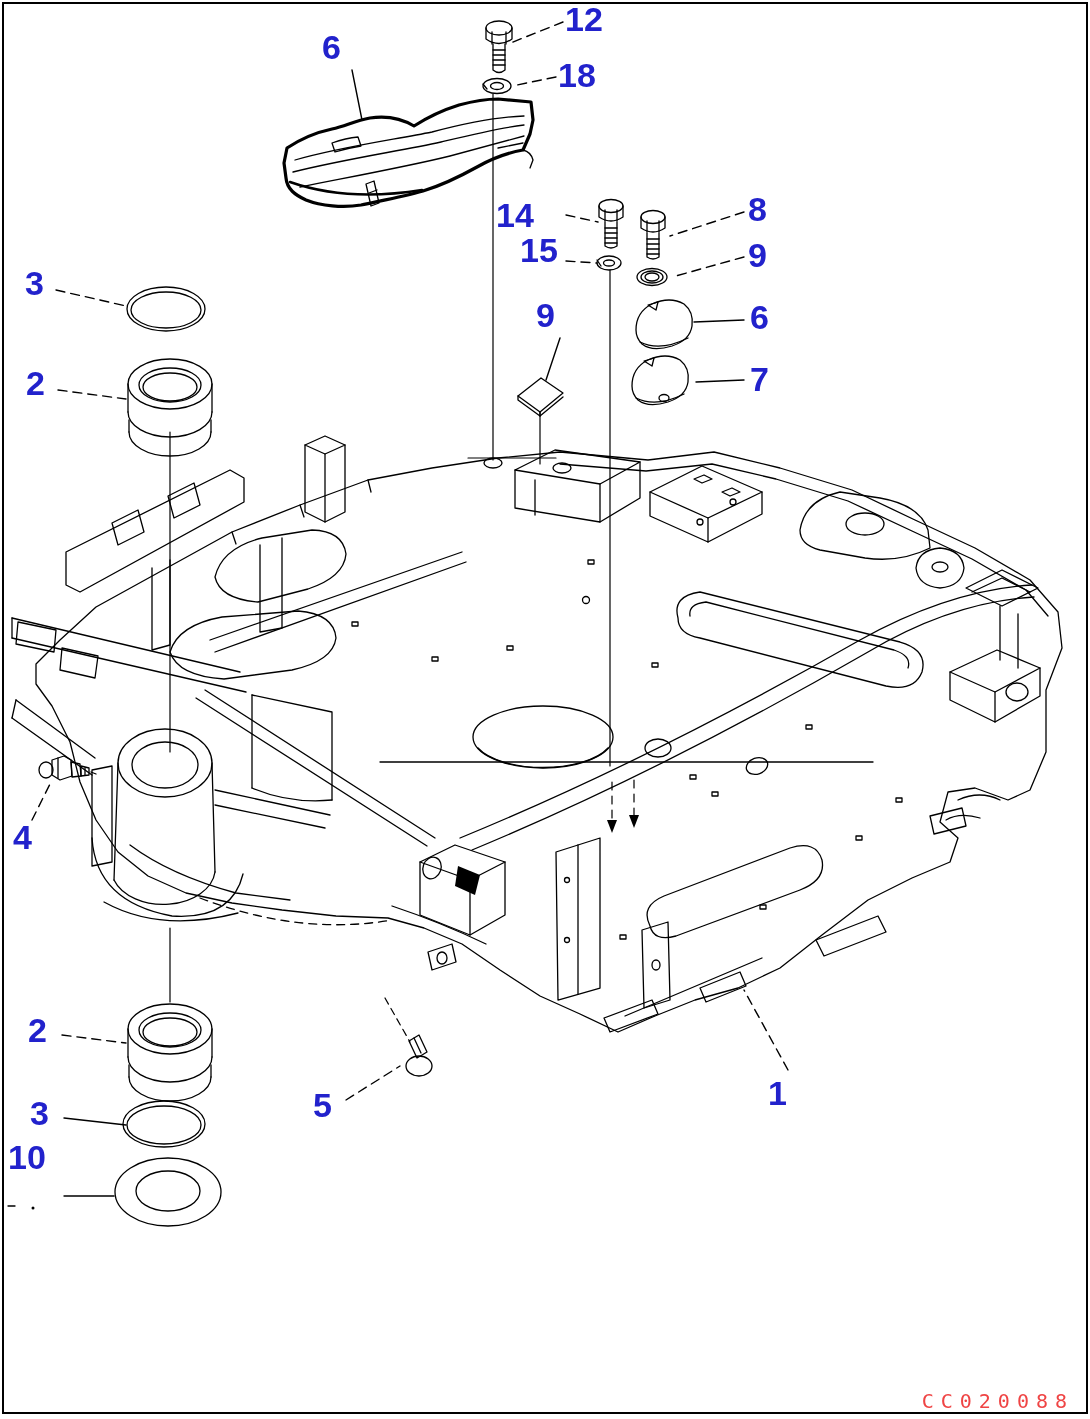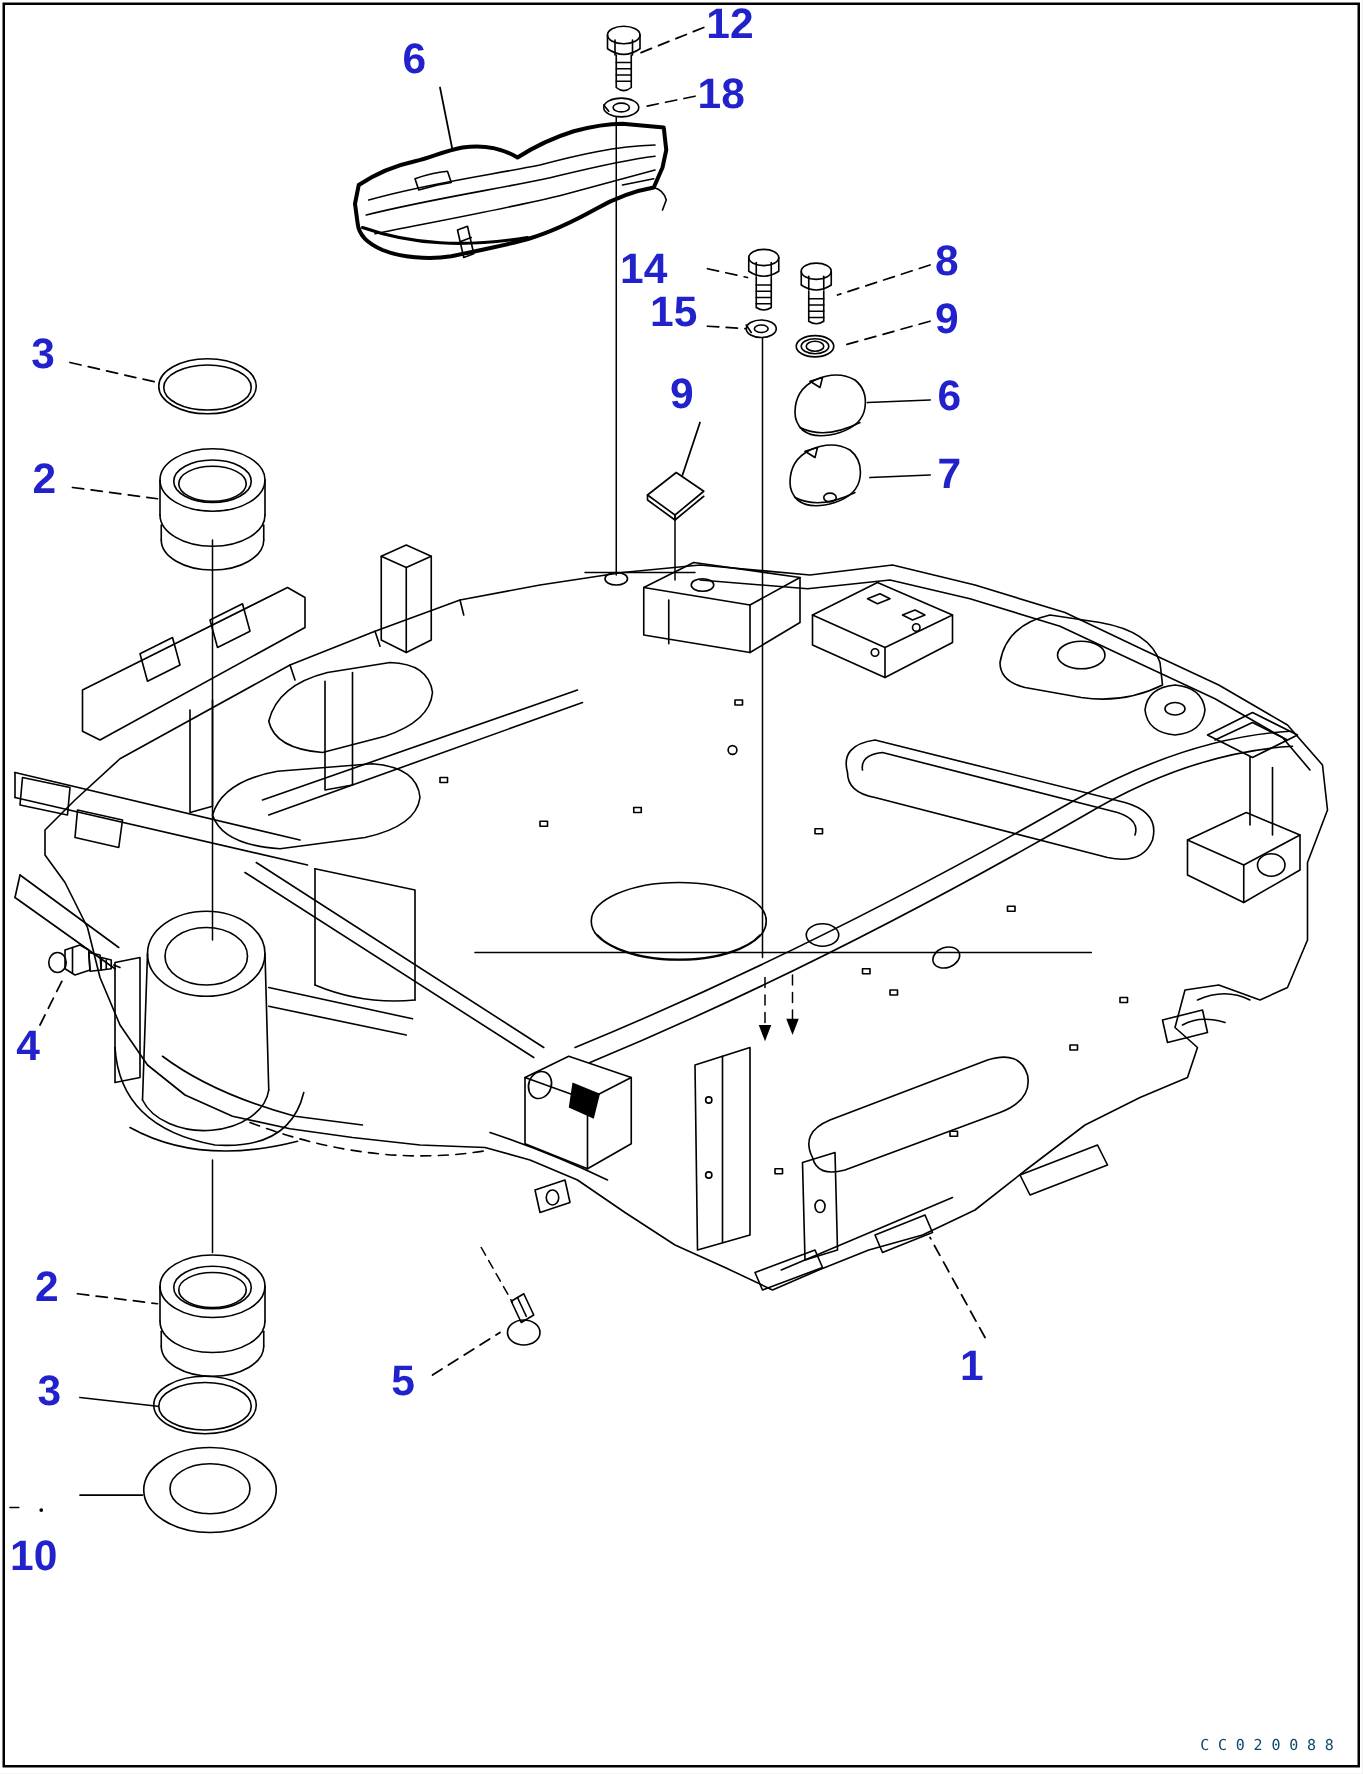--- a/index.html
+++ b/index.html
@@ -22,23 +22,23 @@
     font-size:34px;
     line-height:1;
     letter-spacing:0px;
     font-family:"Liberation Sans", sans-serif;
   }
   .drawing-code{
     position:absolute;
     top:1389px;
     right:16px;
     font-family:"DejaVu Sans Mono", monospace;
-    font-size:12px;
+    font-size:20px;
     letter-spacing:7px;
-    color:#0c4a6e;
+    color:#ef4444;
   }
 </style>
 </head>
 <body>
 
 <div id="page">
   <div id="page-border"></div>
 
   <svg class="artwork" width="1090" height="1419" viewBox="0 0 1090 1419">
 
@@ -394,18 +394,18 @@
   <div class="callout" style="left:748px;top:192px">8</div>
   <div class="callout" style="left:748px;top:238px">9</div>
   <div class="callout" style="left:536px;top:298px">9</div>
   <div class="callout" style="left:750px;top:300px">6</div>
   <div class="callout" style="left:750px;top:362px">7</div>
   <div class="callout" style="left:25px;top:266px">3</div>
   <div class="callout" style="left:26px;top:366px">2</div>
   <div class="callout" style="left:13px;top:820px">4</div>
   <div class="callout" style="left:28px;top:1013px">2</div>
   <div class="callout" style="left:30px;top:1096px">3</div>
-  <div class="callout" style="left:8px;top:1228px">10</div>
+  <div class="callout" style="left:8px;top:1140px">10</div>
   <div class="callout" style="left:313px;top:1088px">5</div>
   <div class="callout" style="left:768px;top:1076px">1</div>
 
   <div class="drawing-code">CC020088</div>
 </div>
 
 </body></html>

